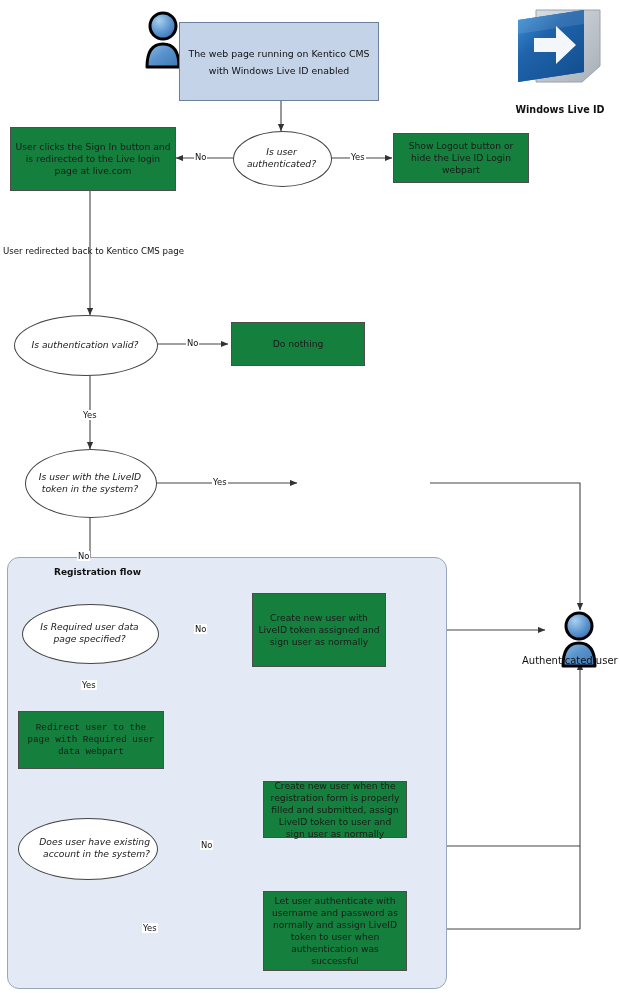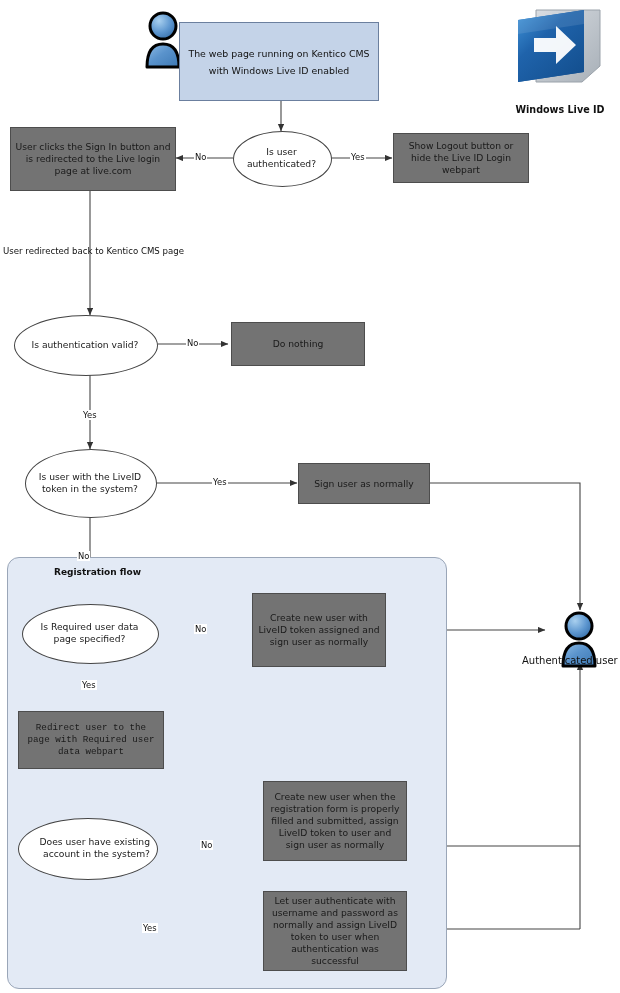--- a/index.html
+++ b/index.html
@@ -1,24 +1,24 @@
 <!DOCTYPE html>
 <html><head>
 <meta charset="utf-8">
 <style>
   html,body{margin:0;padding:0;background:#ffffff;}
   body{font-family:"DejaVu Sans","Liberation Sans",sans-serif;}
   #canvas{position:relative;width:620px;height:993px;background:#ffffff;overflow:hidden;}
   svg.layer{position:absolute;left:0;top:0;width:620px;height:993px;}
   .node{position:absolute;box-sizing:border-box;display:flex;align-items:center;justify-content:center;text-align:center;}
-  .proc{border:1px solid #4d4d4d;background:#737373;}
+  .proc{border:1px solid #4d4d4d;background:#15803d;}
   .proc .txt{font-size:9.2px;color:#1a1a1a;line-height:12px;padding:0 4px;}
   .bluebox{border:1px solid #6b7f9e;background:#c4d3e8;}
   .bluebox .txt{font-size:9.4px;color:#111;line-height:17px;padding:0 6px;}
-  .dec{position:absolute;display:flex;align-items:center;justify-content:center;text-align:center;}
+  .dec{position:absolute;display:flex;align-items:center;justify-content:center;text-align:center;font-style:italic;}
   .dec .txt{font-size:9.2px;color:#1a1a1a;line-height:12px;position:relative;z-index:2;padding:0 6px;}
   .dec .ell{position:absolute;left:0;top:0;width:100%;height:100%;border:1px solid #444;border-radius:50%;background:#fff;z-index:1;}
   .edgelabel{position:absolute;font-size:8.4px;color:#111;background:#fff;padding:0 1px;line-height:10px;white-space:nowrap;}
   .plainlabel{position:absolute;font-size:8.6px;color:#111;line-height:11px;white-space:nowrap;}
   .panel{position:absolute;border:1px solid #9aa6b8;background:#e3eaf5;border-radius:12px;box-sizing:border-box;}
   .paneltitle{position:absolute;font-size:9px;font-weight:bold;color:#111;background:transparent;}
   .logolabel{position:absolute;font-size:9.6px;font-weight:bold;color:#111;text-align:center;white-space:nowrap;}
   .figlabel{position:absolute;font-size:10px;color:#111;white-space:nowrap;}
   .person{position:absolute;}
   .wlogo{position:absolute;}
@@ -137,43 +137,40 @@
 
   <div class="node proc" style="left:231px;top:322px;width:134px;height:44px;">
     <span class="txt">Do nothing</span>
   </div>
 
   <div class="dec" style="left:25px;top:449px;width:130px;height:67px;">
     <span class="ell"></span>
     <span class="txt">Is user with the LiveID token in the system?</span>
   </div>
 
-  <div class="node proc" style="left:298px;top:463px;width:132px;height:41px;">
-    <span class="txt">Sign user as normally</span>
-  </div>
 
   <div class="dec" style="left:22px;top:604px;width:135px;height:58px;">
     <span class="ell"></span>
     <span class="txt">Is Required user data page specified?</span>
   </div>
 
   <div class="node proc" style="left:252px;top:593px;width:134px;height:74px;">
     <span class="txt">Create new user with LiveID token assigned and sign user as normally</span>
   </div>
 
   <div class="node proc" style="left:18px;top:711px;width:146px;height:58px;font-family:Liberation Mono, monospace;">
     <span class="txt">Redirect user to the page with Required user data webpart</span>
   </div>
 
   <div class="dec" style="left:18px;top:818px;width:138px;height:60px;text-align:right;">
     <span class="ell"></span>
     <span class="txt">Does user have existing account in the system?</span>
   </div>
 
-  <div class="node proc" style="left:263px;top:781px;width:144px;height:80px;">
+  <div class="node proc" style="left:263px;top:781px;width:144px;height:57px;">
     <span class="txt">Create new user when the registration form is properly filled and submitted, assign LiveID token to user and sign user as normally</span>
   </div>
 
   <div class="node proc" style="left:263px;top:891px;width:144px;height:80px;">
     <span class="txt">Let user authenticate with username and password as normally and assign LiveID token to user when authentication was successful</span>
   </div>
 
   <svg class="person" style="left:551px;top:608px;" width="56" height="62" viewBox="0 0 52 62">
     <path d="M10,58 C10,42 16,35 26,35 C36,35 42,42 42,58 Z" fill="url(#pgrad)" stroke="#000" stroke-width="3" stroke-linejoin="round"></path>
     <circle cx="26" cy="18" r="13" fill="url(#headgrad)" stroke="#000" stroke-width="3"></circle>

